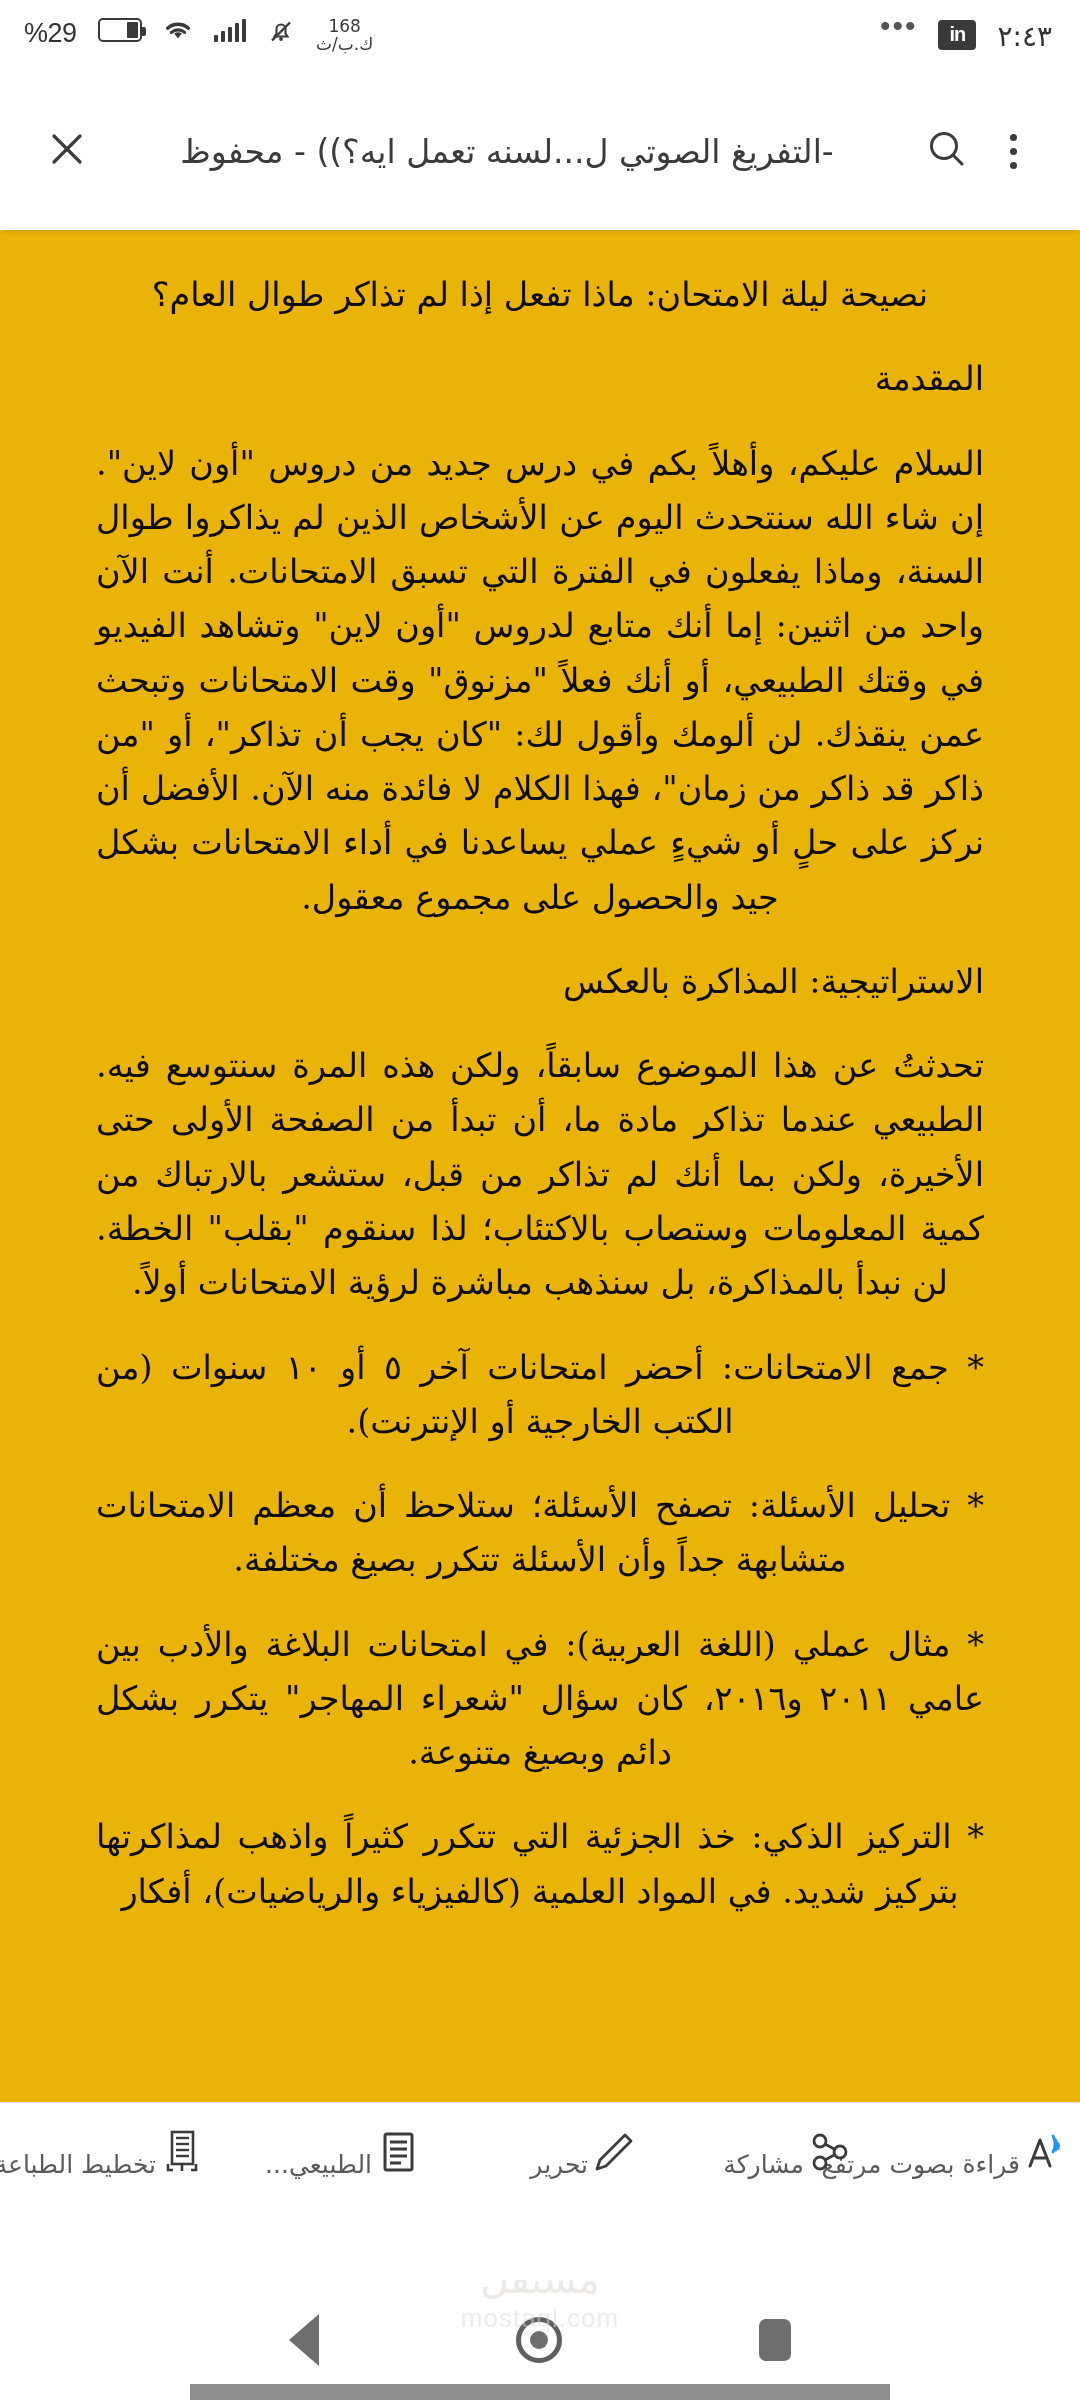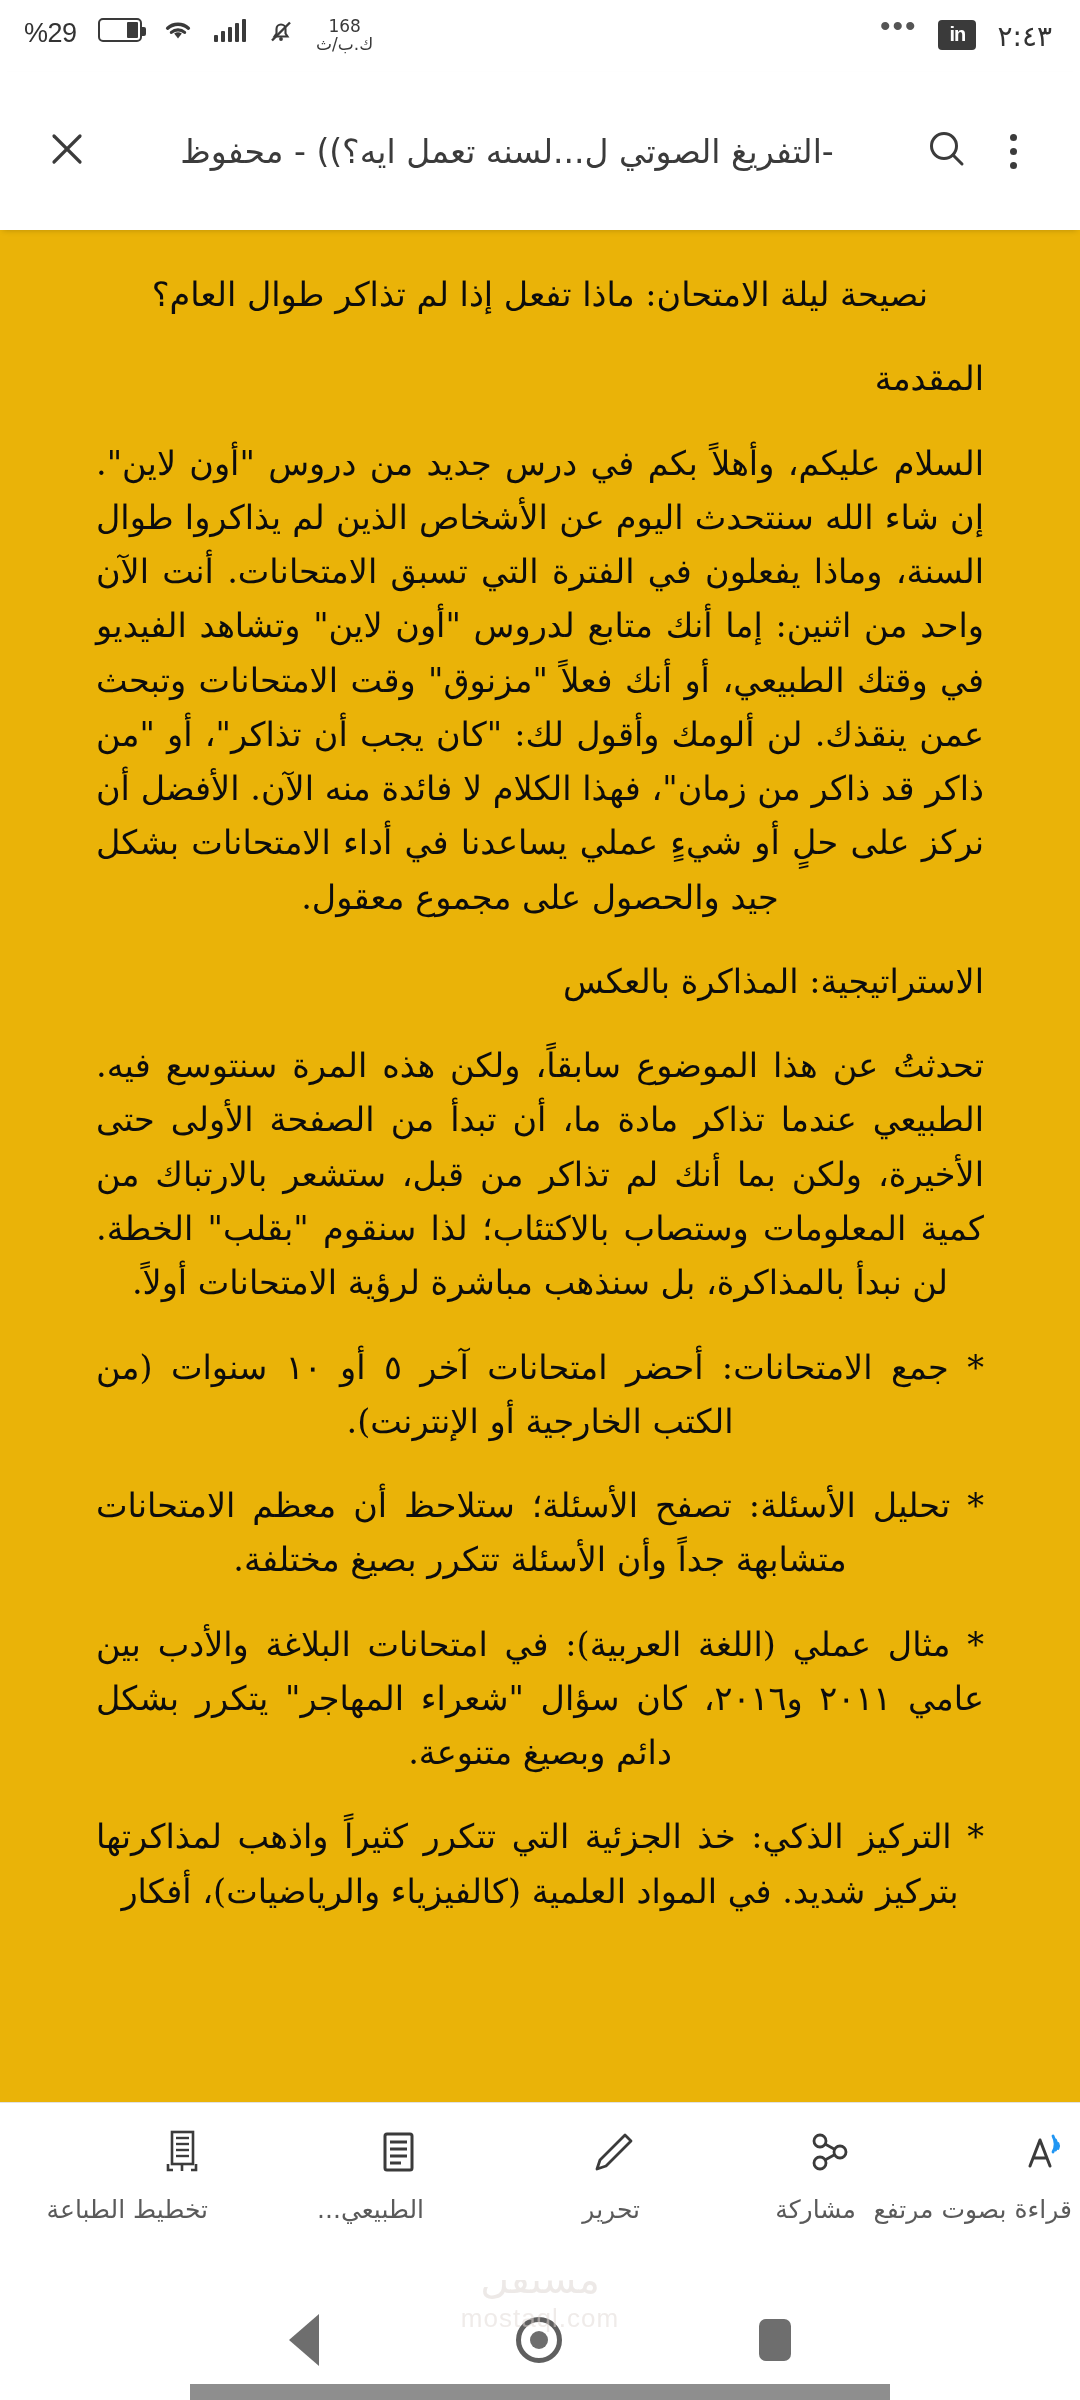--- a/index.html
+++ b/index.html
@@ -200,23 +200,21 @@
     display: flex;
     align-items: flex-start;
     justify-content: space-around;
     padding-top: 22px;
     direction: rtl;
     z-index: 6;
   }
   .cmd-item {
     width: 200px;
     display: flex;
-    flex-direction: column;
-    align-items: flex-start;
-    gap: 16px;
+    align-items: flex-end;
     cursor: pointer;
   }
   .cmd-ico { height: 54px; display: flex; align-items: center; justify-content: center; }
   .cmd-label {
     font-size: 25px;
     color: #5a5a5a;
     font-family: "DejaVu Sans", sans-serif;
     white-space: nowrap;
     direction: rtl;
   }

